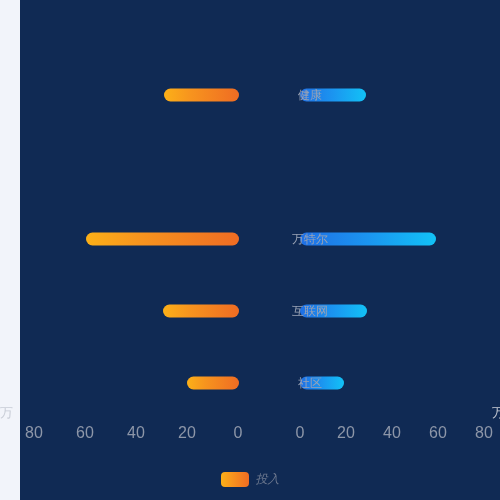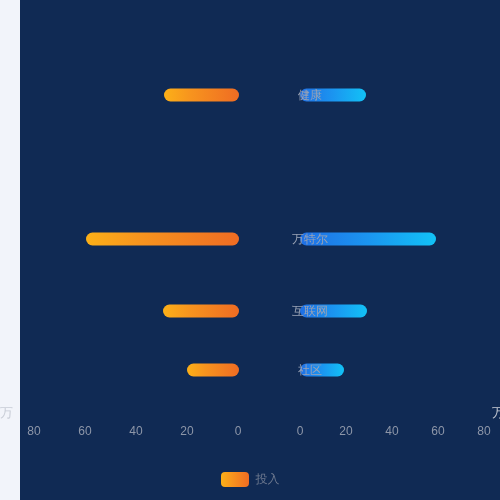--- a/index.html
+++ b/index.html
@@ -93,37 +93,38 @@
   .axis {
     position: absolute;
     left: 0;
     top: 424px;
     width: 500px;
     height: 18px;
   }
   .tick {
     position: absolute;
     top: 0;
-    font-size: 12px;
+    font-size: 16px;
     color: #8d96a8;
     transform: translateX(-50%);
     white-space: nowrap;
   }
 
   
   .legend {
     position: absolute;
     left: 0;
     top: 468px;
     width: 500px;
     height: 22px;
     display: flex;
     justify-content: center;
     align-items: center;
     gap: 18px;
+    font-style: italic;
   }
   .legend-item {
     display: flex;
     align-items: center;
     gap: 7px;
   }
   .legend-swatch {
     width: 28px;
     height: 15px;
     border-radius: 4px;
@@ -159,21 +160,21 @@
       <div class="row" style="top: 231px;">
         <div class="bar bar-left" title="投入 60" style="left: 86px; width: 153px;"></div>
         <div class="bar bar-right" title="产出 59" style="left: 300px; width: 136px;"></div>
         <div class="cat-label">万特尔</div>
       </div>
       <div class="row" style="top: 303px;">
         <div class="bar bar-left" title="投入 30" style="left: 163px; width: 76px;"></div>
         <div class="bar bar-right" title="产出 29" style="left: 300px; width: 67px;"></div>
         <div class="cat-label">互联网</div>
       </div>
-      <div class="row" style="top: 362px;">
+      <div class="row" style="top: 375px;">
         <div class="bar bar-left" title="投入 20" style="left: 187px; width: 52px;"></div>
         <div class="bar bar-right" title="产出 19" style="left: 300px; width: 44px;"></div>
         <div class="cat-label">社区</div>
       </div>
     </div>
 
   <div class="axis" id="axis-container">
       <div class="tick" style="left: 34px;">80</div>
       <div class="tick" style="left: 85px;">60</div>
       <div class="tick" style="left: 136px;">40</div>

